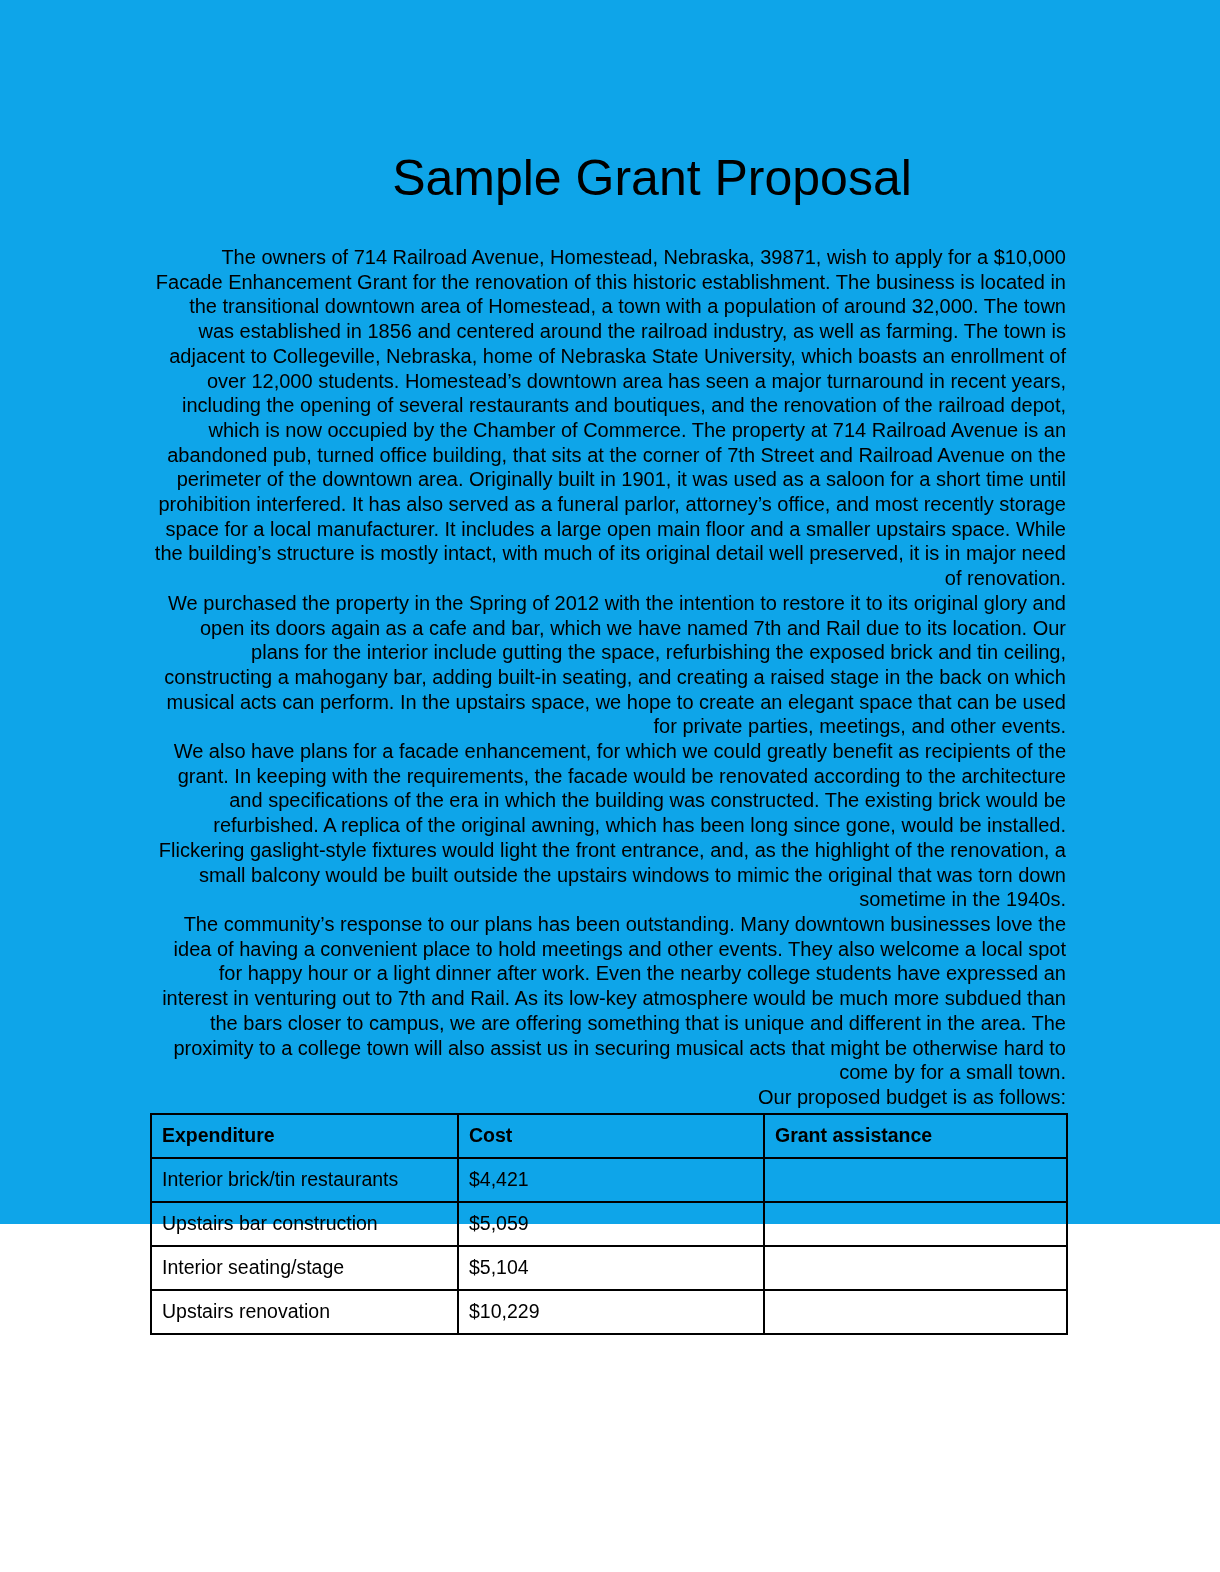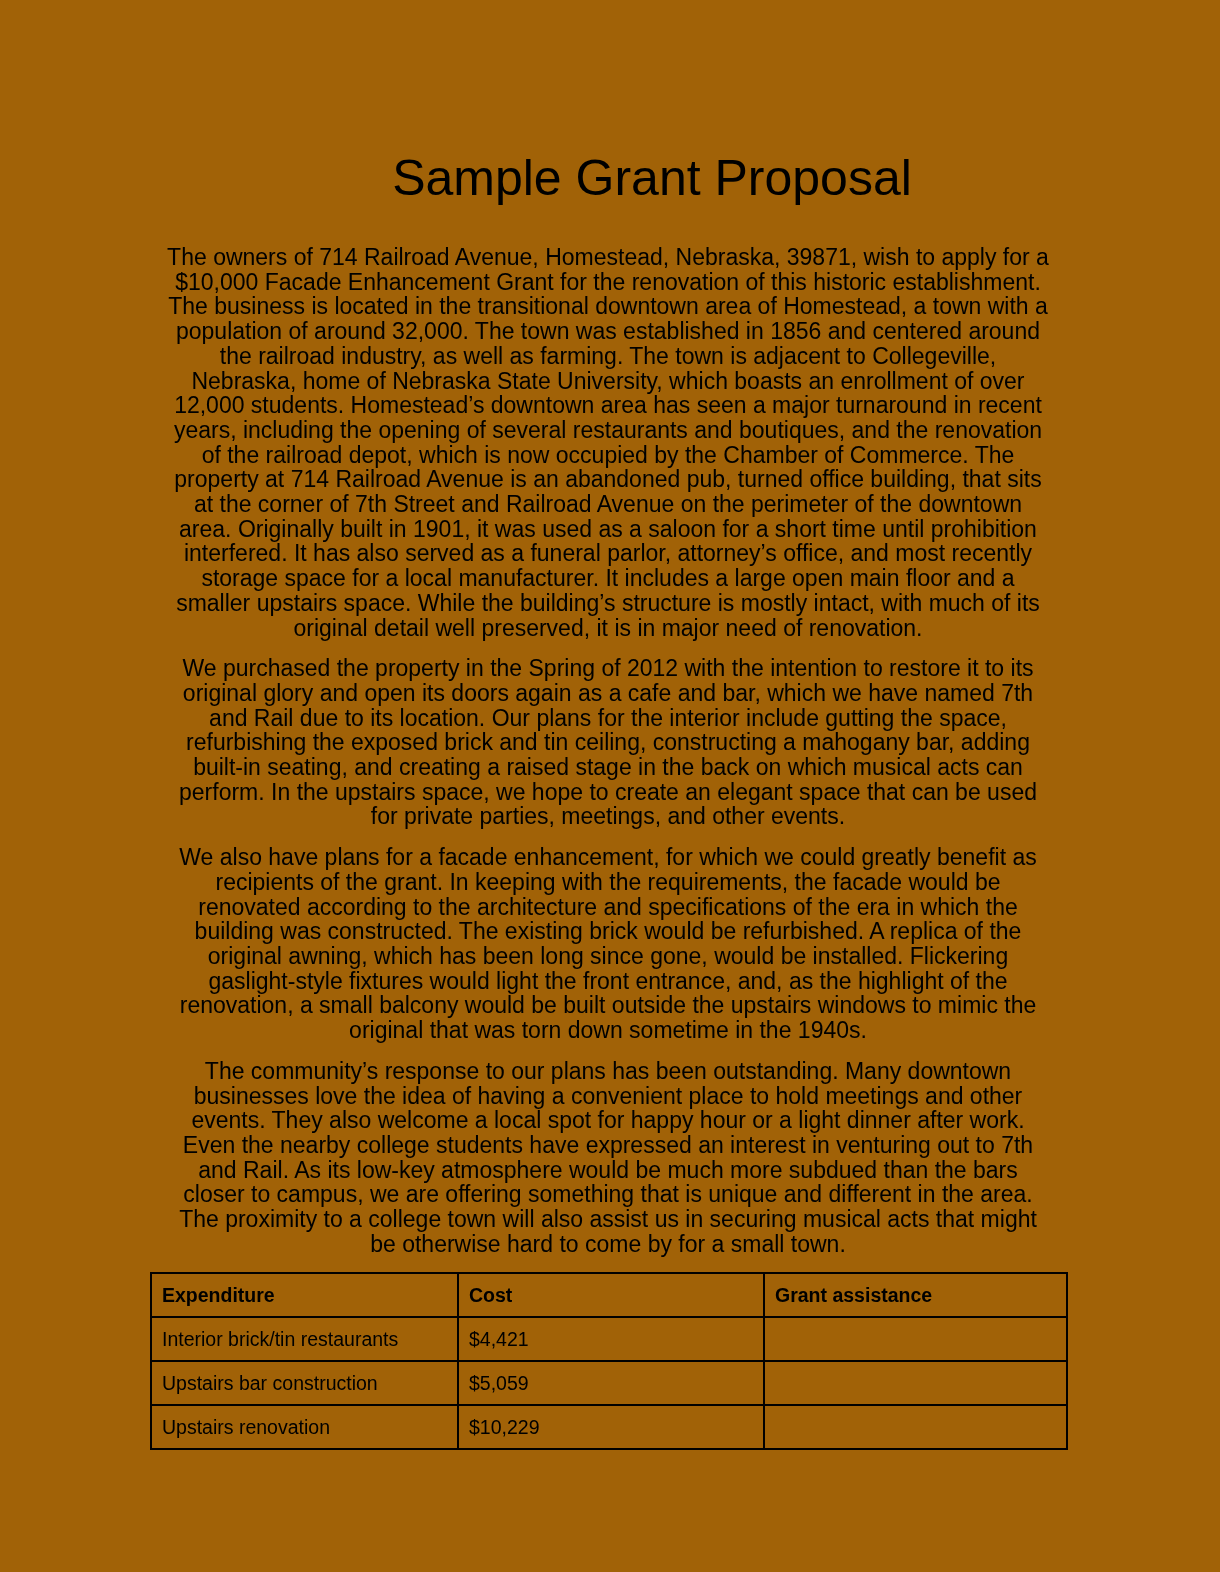--- a/index.html
+++ b/index.html
@@ -10,42 +10,42 @@
   body {
     width: 1220px;
     height: 1572px;
     font-family: "Liberation Sans", "DejaVu Sans", sans-serif;
     color: #000000;
     overflow: hidden;
   }
   .page {
     box-sizing: border-box;
     width: 1220px;
-    height: 1572px;
+    height: 1224px;
     padding: 150px 66px 0 150px;
-    background: #a16207;
+    background: #0ea5e9;
   }
   .doc-title {
     margin: 0 0 38px 0;
     font-size: 50px;
     font-weight: 400;
     line-height: 57px;
     text-align: center;
     white-space: nowrap;
     letter-spacing: 0px;
   }
   .body-text {
     width: 916px;
   }
   .body-text p {
-    margin: 16px;
+    margin: 0;
     padding: 0;
-    font-size: 23px;
+    font-size: 20px;
     line-height: 24.7px;
-    text-align: center;
+    text-align: right;
   }
   table.budget {
     margin-top: 3px;
     width: 916px;
     border-collapse: collapse;
     table-layout: fixed;
   }
   table.budget th,
   table.budget td {
     border: 2px solid #000000;
@@ -69,20 +69,21 @@
 
 <div class="page">
 
   <h1 class="doc-title">Sample Grant Proposal</h1>
 
   <div class="body-text">
     <p>The owners of 714 Railroad Avenue, Homestead, Nebraska, 39871, wish to apply for a $10,000 Facade Enhancement Grant for the renovation of this historic establishment. The business is located in the transitional downtown area of Homestead, a town with a population of around 32,000. The town was established in 1856 and centered around the railroad industry, as well as farming. The town is adjacent to Collegeville, Nebraska, home of Nebraska State University, which boasts an enrollment of over 12,000 students. Homestead’s downtown area has seen a major turnaround in recent years, including the opening of several restaurants and boutiques, and the renovation of the railroad depot, which is now occupied by the Chamber of Commerce. The property at 714 Railroad Avenue is an abandoned pub, turned office building, that sits at the corner of 7th Street and Railroad Avenue on the perimeter of the downtown area. Originally built in 1901, it was used as a saloon for a short time until prohibition interfered. It has also served as a funeral parlor, attorney’s office, and most recently storage space for a local manufacturer. It includes a large open main floor and a smaller upstairs space. While the building’s structure is mostly intact, with much of its original detail well preserved, it is in major need of renovation.</p>
     <p>We purchased the property in the Spring of 2012 with the intention to restore it to its original glory and open its doors again as a cafe and bar, which we have named 7th and Rail due to its location. Our plans for the interior include gutting the space, refurbishing the exposed brick and tin ceiling, constructing a mahogany bar, adding built-in seating, and creating a raised stage in the back on which musical acts can perform. In the upstairs space, we hope to create an elegant space that can be used for private parties, meetings, and other events.</p>
     <p>We also have plans for a facade enhancement, for which we could greatly benefit as recipients of the grant. In keeping with the requirements, the facade would be renovated according to the architecture and specifications of the era in which the building was constructed. The existing brick would be refurbished. A replica of the original awning, which has been long since gone, would be installed. Flickering gaslight-style fixtures would light the front entrance, and, as the highlight of the renovation, a small balcony would be built outside the upstairs windows to mimic the original that was torn down sometime in the 1940s.</p>
     <p>The community’s response to our plans has been outstanding. Many downtown businesses love the idea of having a convenient place to hold meetings and other events. They also welcome a local spot for happy hour or a light dinner after work. Even the nearby college students have expressed an interest in venturing out to 7th and Rail. As its low-key atmosphere would be much more subdued than the bars closer to campus, we are offering something that is unique and different in the area. The proximity to a college town will also assist us in securing musical acts that might be otherwise hard to come by for a small town.</p>
+    <p>Our proposed budget is as follows:</p>
   </div>
 
   <table class="budget">
     <colgroup>
       <col class="c1">
         <col class="c2">
         <col class="c3">
     </colgroup>
     <thead>
       <tr>
@@ -96,20 +97,25 @@
         <td>Interior brick/tin restaurants</td>
         <td>$4,421</td>
         <td></td>
       </tr>
       <tr>
         <td>Upstairs bar construction</td>
         <td>$5,059</td>
         <td></td>
       </tr>
       <tr>
+        <td>Interior seating/stage</td>
+        <td>$5,104</td>
+        <td></td>
+      </tr>
+      <tr>
         <td>Upstairs renovation</td>
         <td>$10,229</td>
         <td></td>
       </tr>
     </tbody>
   </table>
 
 </div>
 
 </body></html>

